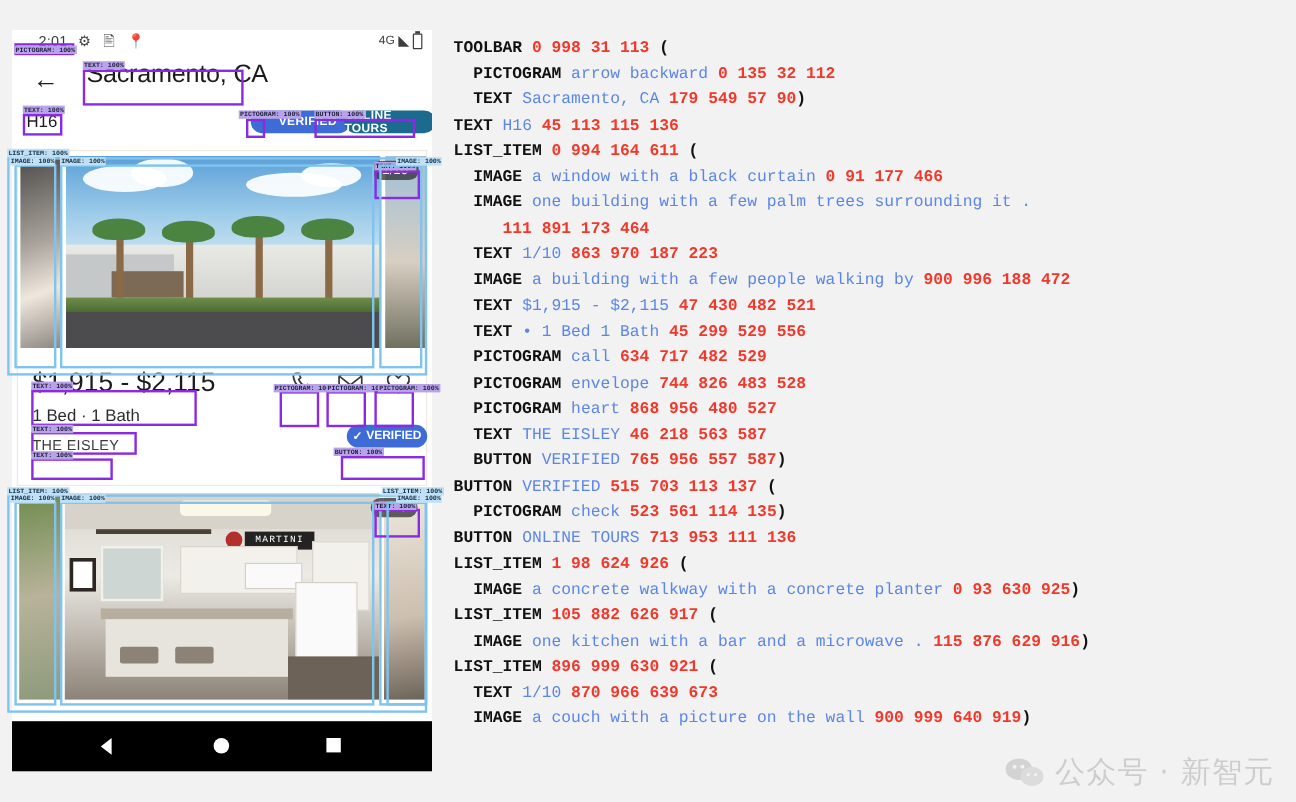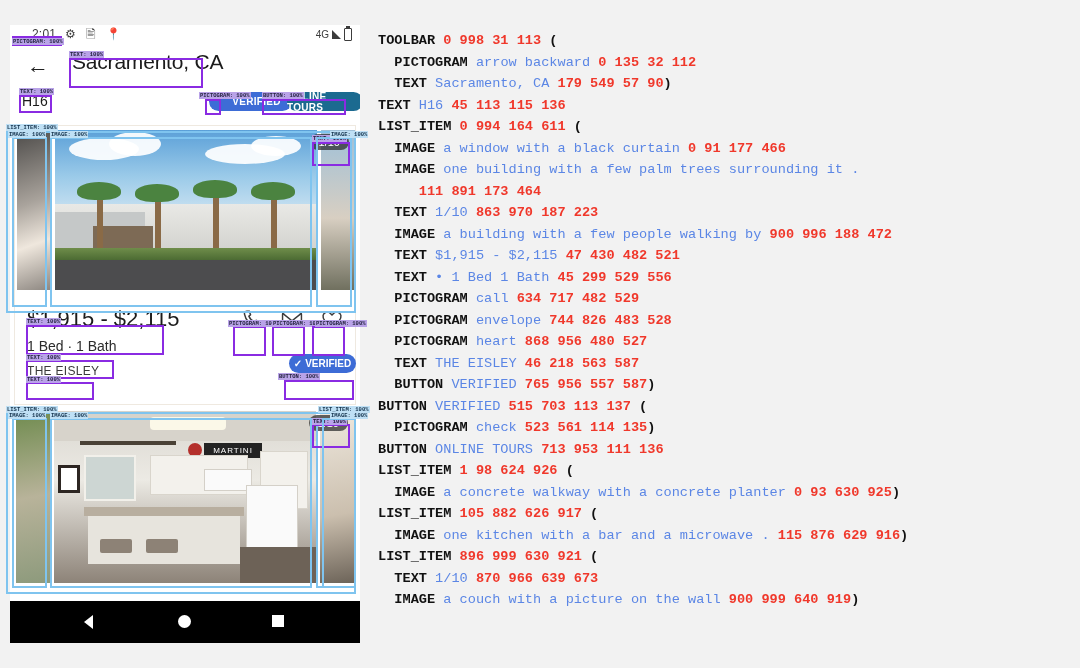--- a/index.html
+++ b/index.html
@@ -68,21 +68,21 @@
   .p-call{left:220px;} .p-env{left:260px;} .p-heart{left:300px;}
   .verified-btn{position:absolute;left:274px;top:228px;width:67px;height:19px;border-radius:10px;
         background:#3d6cd6;color:#fff;font-size:10px;font-weight:bold;display:flex;align-items:center;
         justify-content:center;gap:3px;}
 
   
   .gallery2{position:absolute;left:4px;top:384px;width:342px;height:176px;background:#fff;}
   .k-left{position:absolute;left:2px;top:2px;width:34px;height:172px;
         background:linear-gradient(170deg,#6f8b4e 0%,#b8b39a 50%,#8d9a7c 100%);}
   .k-mid{position:absolute;left:40px;top:2px;width:262px;height:172px;
-        background:linear-gradient(180deg,#d9d6cf 0%,#eceae4 40%,#8d8378 100%);overflow:hidden;}
+        background:linear-gradient(180deg,#d9d6cf 0%,#eceae4 40%,#8d8378 100%);overflow:hidden;font-family:Liberation Mono, monospace;}
   .k-right{position:absolute;left:306px;top:2px;width:34px;height:172px;
         background:linear-gradient(170deg,#efe9df 0%,#cbbfae 60%,#6d6459 100%);}
   .k-ceil{position:absolute;left:0;top:0;width:262px;height:30px;background:#d7d3cb;}
   .k-light{position:absolute;left:96px;top:6px;width:76px;height:13px;background:#fbf8e8;border-radius:4px;}
   .k-cab{position:absolute;background:#f3f1ec;border:1px solid #d9d5cc;box-sizing:border-box;}
   .k-rail{position:absolute;left:26px;top:30px;width:96px;height:4px;background:#4a4136;}
   .k-martini{position:absolute;left:150px;top:32px;width:58px;height:15px;background:#232323;color:#fff;
         font-size:8px;display:flex;align-items:center;justify-content:center;letter-spacing:1px;}
   .k-dot{position:absolute;left:134px;top:32px;width:14px;height:14px;border-radius:50%;background:#b4302c;}
   .k-counter{position:absolute;left:30px;top:96px;width:160px;height:9px;background:#b8ae9f;}
@@ -286,14 +286,25 @@
         <div class="lbl lbl-blue" style="left: 318px; top: 406px;">LIST_ITEM: 100%</div>
         <div class="box bx-purple" style="left: 312px; top: 424px; width: 38px; height: 24px;"></div>
         <div class="lbl lbl-purple" style="left: 312px; top: 418px;">TEXT: 100%</div>
         <div class="box bx-blue" style="left: 322px; top: 418px; width: 34px; height: 170px;"></div>
         <div class="lbl lbl-blue" style="left: 330px; top: 412px;">IMAGE: 100%</div>
       </div>
   </div>
 
   <div class="tree" id="tree"><div><span class="ty">TOOLBAR </span><span class="nu">0 998 31 113</span><span class="pn"> (</span></div><div><span class="ty">  PICTOGRAM </span><span class="tx">arrow backward </span><span class="nu">0 135 32 112</span></div><div><span class="ty">  TEXT </span><span class="tx">Sacramento, CA </span><span class="nu">179 549 57 90</span><span class="pn">)</span></div><div><span class="ty">TEXT </span><span class="tx">H16 </span><span class="nu">45 113 115 136</span></div><div><span class="ty">LIST_ITEM </span><span class="nu">0 994 164 611</span><span class="pn"> (</span></div><div><span class="ty">  IMAGE </span><span class="tx">a window with a black curtain </span><span class="nu">0 91 177 466</span></div><div><span class="ty">  IMAGE </span><span class="tx">one building with a few palm trees surrounding it .</span></div><div><span class="nu">     111 891 173 464</span></div><div><span class="ty">  TEXT </span><span class="tx">1/10 </span><span class="nu">863 970 187 223</span></div><div><span class="ty">  IMAGE </span><span class="tx">a building with a few people walking by </span><span class="nu">900 996 188 472</span></div><div><span class="ty">  TEXT </span><span class="tx">$1,915 - $2,115 </span><span class="nu">47 430 482 521</span></div><div><span class="ty">  TEXT </span><span class="tx">• 1 Bed 1 Bath </span><span class="nu">45 299 529 556</span></div><div><span class="ty">  PICTOGRAM </span><span class="tx">call </span><span class="nu">634 717 482 529</span></div><div><span class="ty">  PICTOGRAM </span><span class="tx">envelope </span><span class="nu">744 826 483 528</span></div><div><span class="ty">  PICTOGRAM </span><span class="tx">heart </span><span class="nu">868 956 480 527</span></div><div><span class="ty">  TEXT </span><span class="tx">THE EISLEY </span><span class="nu">46 218 563 587</span></div><div><span class="ty">  BUTTON </span><span class="tx">VERIFIED </span><span class="nu">765 956 557 587</span><span class="pn">)</span></div><div><span class="ty">BUTTON </span><span class="tx">VERIFIED </span><span class="nu">515 703 113 137</span><span class="pn"> (</span></div><div><span class="ty">  PICTOGRAM </span><span class="tx">check </span><span class="nu">523 561 114 135</span><span class="pn">)</span></div><div><span class="ty">BUTTON </span><span class="tx">ONLINE TOURS </span><span class="nu">713 953 111 136</span></div><div><span class="ty">LIST_ITEM </span><span class="nu">1 98 624 926</span><span class="pn"> (</span></div><div><span class="ty">  IMAGE </span><span class="tx">a concrete walkway with a concrete planter </span><span class="nu">0 93 630 925</span><span class="pn">)</span></div><div><span class="ty">LIST_ITEM </span><span class="nu">105 882 626 917</span><span class="pn"> (</span></div><div><span class="ty">  IMAGE </span><span class="tx">one kitchen with a bar and a microwave . </span><span class="nu">115 876 629 916</span><span class="pn">)</span></div><div><span class="ty">LIST_ITEM </span><span class="nu">896 999 630 921</span><span class="pn"> (</span></div><div><span class="ty">  TEXT </span><span class="tx">1/10 </span><span class="nu">870 966 639 673</span></div><div><span class="ty">  IMAGE </span><span class="tx">a couch with a picture on the wall </span><span class="nu">900 999 640 919</span><span class="pn">)</span></div></div>
 
+  <div class="wm">
+    <svg width="34" height="28" viewBox="0 0 34 28">
+      <ellipse cx="12" cy="11" rx="11" ry="9" fill="#9a9a9a"></ellipse>
+      <ellipse cx="23" cy="17" rx="9.5" ry="8" fill="#b4b4b4"></ellipse>
+      <circle cx="8.5" cy="9" r="1.7" fill="#f2f2f2"></circle>
+      <circle cx="15" cy="9" r="1.7" fill="#f2f2f2"></circle>
+      <circle cx="20" cy="15.5" r="1.4" fill="#f2f2f2"></circle>
+      <circle cx="26" cy="15.5" r="1.4" fill="#f2f2f2"></circle>
+    </svg>
+    <span class="wm-txt">公众号 · 新智元</span>
+  </div>
 
 </div>
 
 </body></html>

